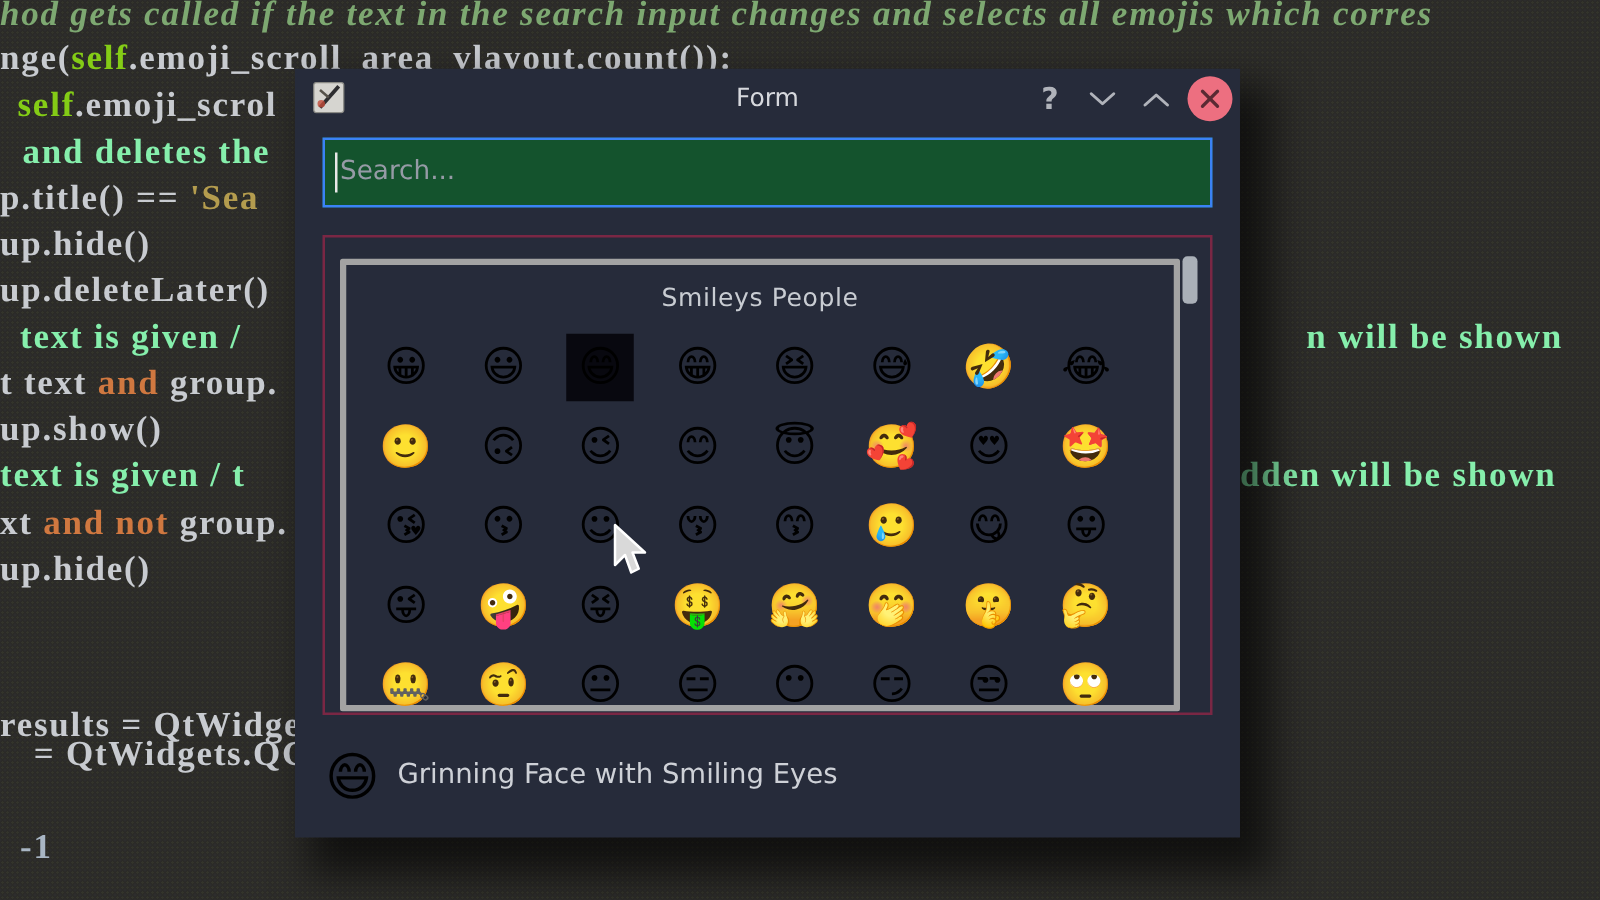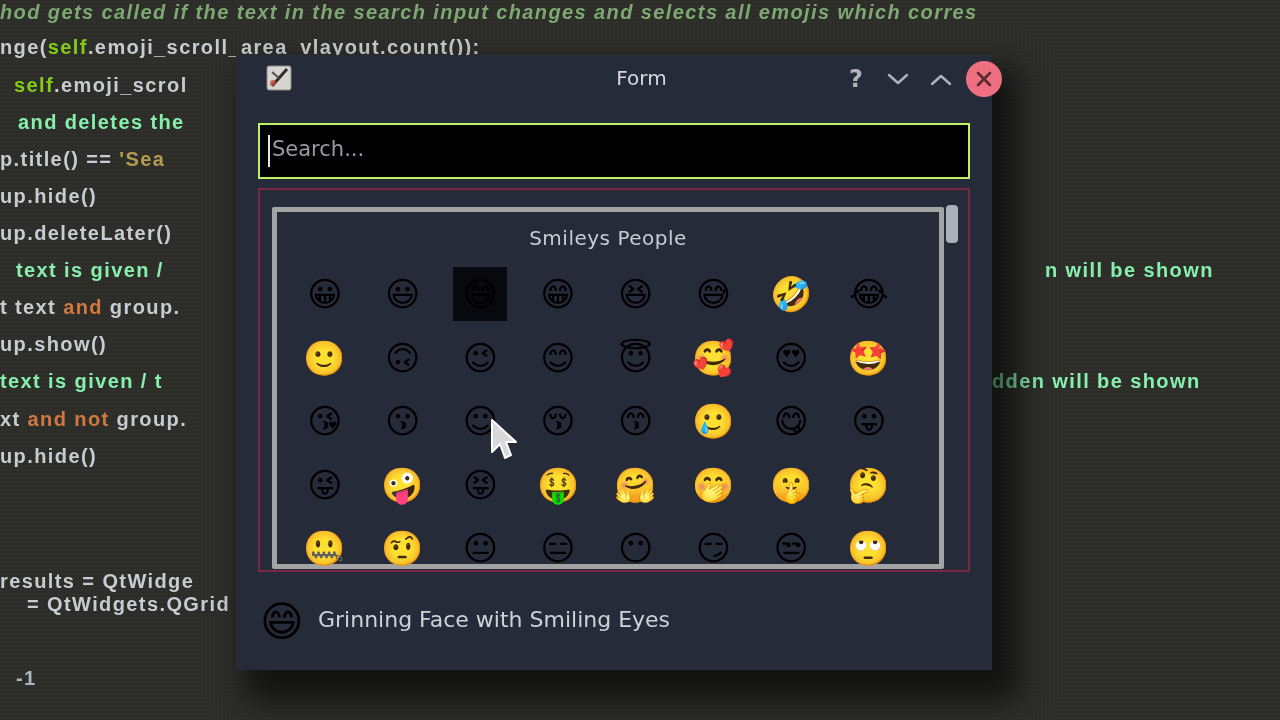--- a/index.html
+++ b/index.html
@@ -11,54 +11,54 @@
   #dither{
     position:absolute;inset:0;z-index:0;pointer-events:none;
     background-image:radial-gradient(rgba(120,140,80,.10) 1px, transparent 1px),
                      radial-gradient(rgba(70,100,140,.08) 1px, transparent 1px);
     background-size:4px 4px,4px 4px;background-position:0 0,2px 2px;
   }
   
   #code-layer{position:absolute;inset:0;z-index:1;}
   .code-line{
     position:absolute;white-space:pre;
-    font-family:Liberation Sans, sans-serif;font-weight:bold;
-    font-size:20px;line-height:26px;letter-spacing:1.4px;text-align:center;
+    font-family:Liberation Serif, serif;font-weight:bold;
+    font-size:28px;line-height:26px;letter-spacing:1.4px;text-align:center;
   }
   .tok-code{color:#c8cbd0;}
   .tok-green{color:#7da871;font-style:italic;}
   .tok-gray{color:#86efac;}
   .tok-orange{color:#d07840;}
   .tok-string{color:#b49c4e;}
   .tok-self{color:#84cc16;}
   .tok-number{color:#a9b6c4;}
   
   #dialog{
     position:absolute;left:236px;top:55px;width:756px;height:615px;z-index:3;
     background:#262b3a;
     box-shadow:18px 22px 30px 8px rgba(0,0,0,.62);
   }
-  #titlebar{position:absolute;left:16px;top:0;width:756px;height:46px;padding-left:23px;}
+  #titlebar{position:absolute;left:0;top:0;width:756px;height:46px;}
   #win-icon{position:absolute;left:14px;top:10px;width:26px;height:26px;}
   #dialog-title{
     position:absolute;left:0;right:0;top:11px;text-align:center;
     color:#d6d8dd;font-size:20px;
   }
   .tb-btn{position:absolute;top:8px;width:32px;height:32px;display:flex;align-items:center;justify-content:center;}
   #help-btn{left:588px;color:#b0b3ba;font-size:24px;font-weight:bold;}
   #shade-btn{left:630px;}
   #unshade-btn{left:673px;}
   #close-btn{
     left:714px;width:36px;height:36px;top:6px;border-radius:50%;
     background:#ed6f80;
   }
   
   #search-box{
-    position:absolute;left:22px;top:68px;width:708px;height:52px;
-    background:#000000;border:2px solid #bef264;
+    position:absolute;left:22px;top:55px;width:708px;height:52px;
+    background:#14532d;border:2px solid #3b82f6;
   }
   #search-placeholder{
     position:absolute;left:12px;top:12px;color:#969ba6;font-size:21px;
   }
   #search-caret{
     position:absolute;left:8px;top:10px;width:2px;height:32px;background:#e8e8e8;
   }
   
   #scroll-frame{
     position:absolute;left:22px;top:133px;width:708px;height:380px;

